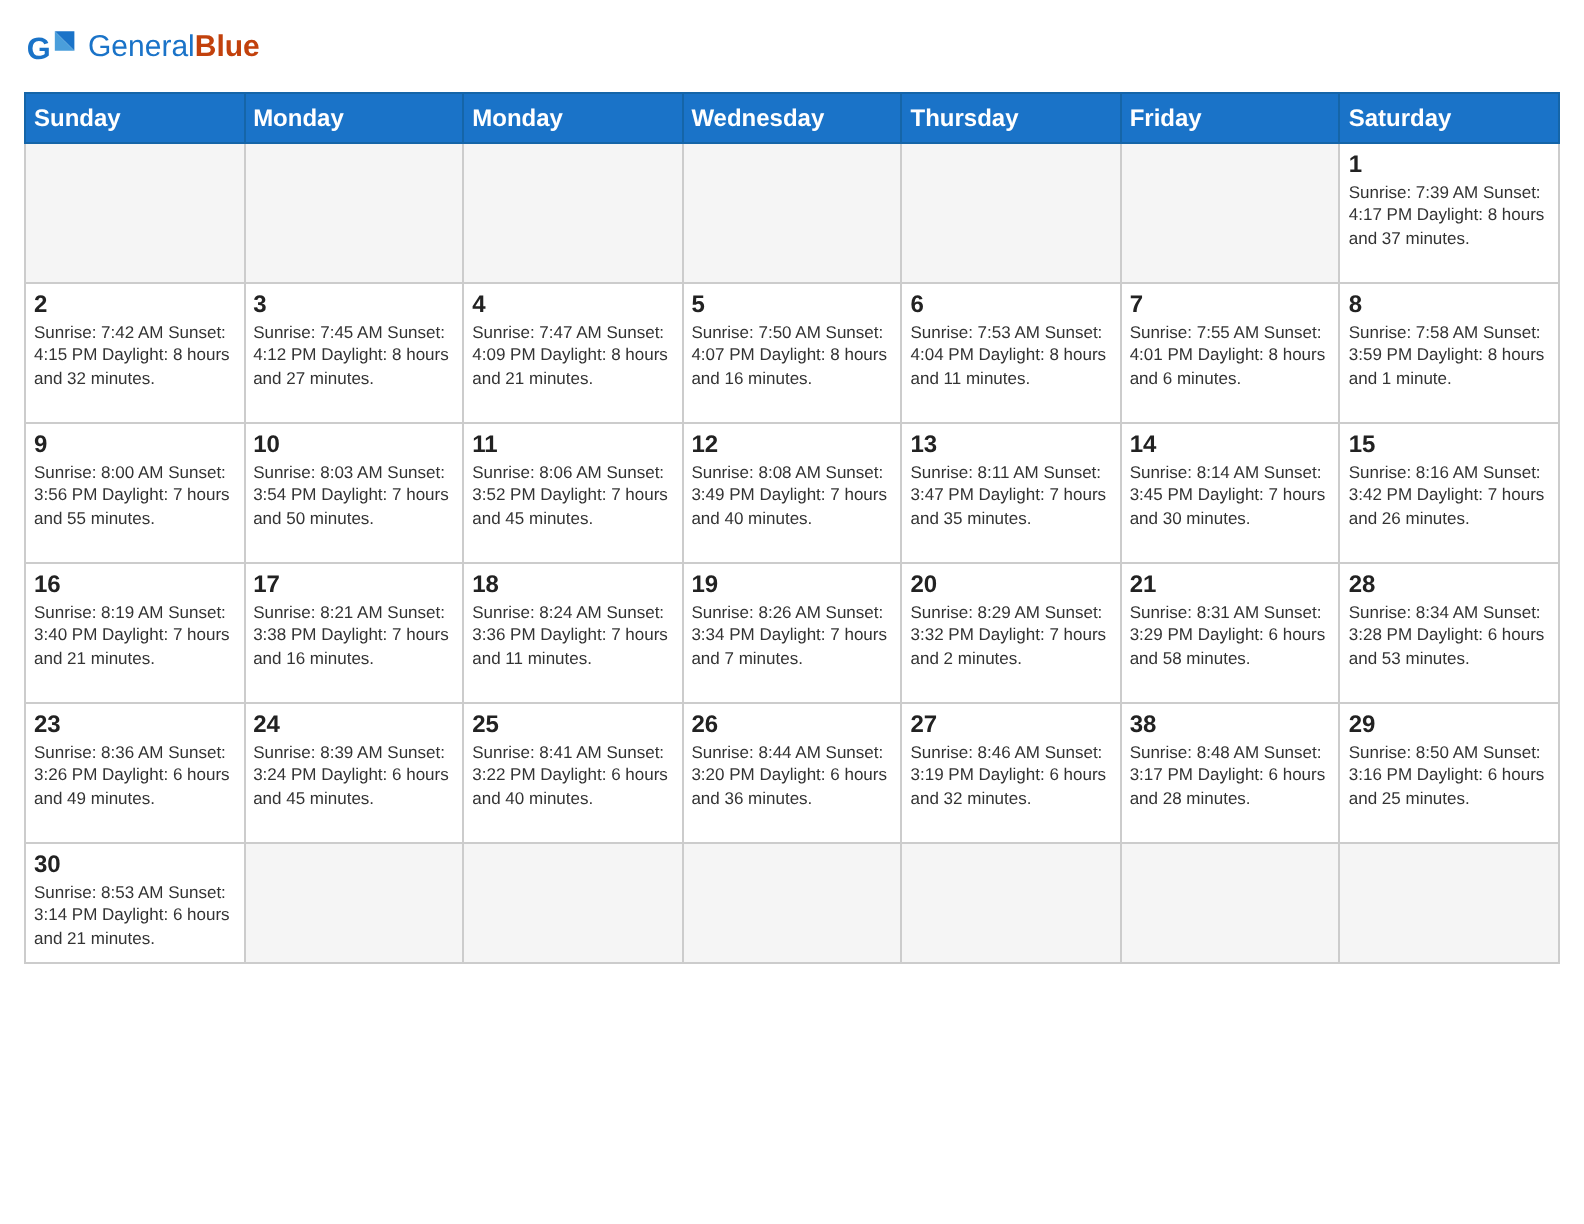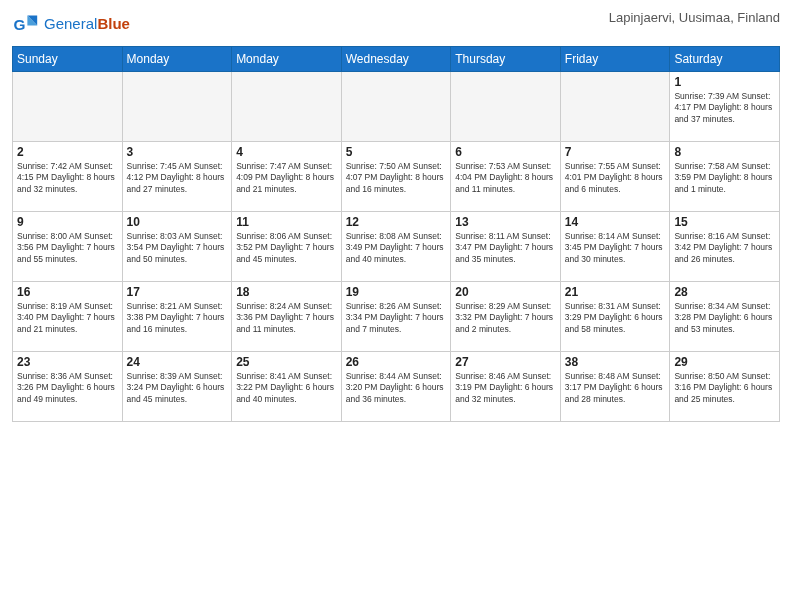--- a/index.html
+++ b/index.html
@@ -54,21 +54,21 @@
     }
     .calendar {
       width: 100%;
       border-collapse: collapse;
       border: 1px solid #ccc;
     }
     .calendar th {
       background: #1a73c8;
       color: #fff;
       font-size: 12px;
-      font-weight: normal;
+      font-weight: bold;
       padding: 5px 4px;
       text-align: left;
       border: 1px solid #1565a8;
     }
     .calendar td {
       vertical-align: top;
       border: 1px solid #ccc;
       padding: 3px 4px;
       width: calc(100% / 7);
       min-height: 70px;
@@ -103,21 +103,20 @@
       <svg class="logo-icon" viewBox="0 0 40 40">
         <text x="2" y="28" font-size="22" fill="#1a73c8" font-family="Arial" font-weight="bold">G</text>
         <polygon points="22,8 36,8 36,22" fill="#1a73c8"></polygon>
         <polygon points="22,8 36,22 22,22" fill="#4a9edb"></polygon>
       </svg>
       <div class="logo-text">
         <div><span>General</span><span style="color:#c2410c;font-weight:bold;">Blue</span></div>
       </div>
     </div>
     <div class="title-block">
-      <div class="location">Lapinjaervi, Uusimaa, Finland</div>
     </div>
   </div>
 
   <table class="calendar">
     <thead>
       <tr>
       <th>Sunday</th>
           <th>Monday</th>
           <th>Monday</th>
           <th>Wednesday</th>
@@ -339,15 +338,30 @@
 and 28 minutes.</div>
           </td>
           <td>
             <span class="day-number">29</span>
             <div class="day-info">Sunrise: 8:50 AM
 Sunset: 3:16 PM
 Daylight: 6 hours
 and 25 minutes.</div>
           </td>
         </tr>
+        <tr class="last-row">
+          <td>
+            <span class="day-number">30</span>
+            <div class="day-info">Sunrise: 8:53 AM
+Sunset: 3:14 PM
+Daylight: 6 hours
+and 21 minutes.</div>
+          </td>
+          <td class="empty"></td>
+          <td class="empty"></td>
+          <td class="empty"></td>
+          <td class="empty"></td>
+          <td class="empty"></td>
+          <td class="empty"></td>
+        </tr>
       </tbody>
   </table>
 </div>
 
 </body></html>

